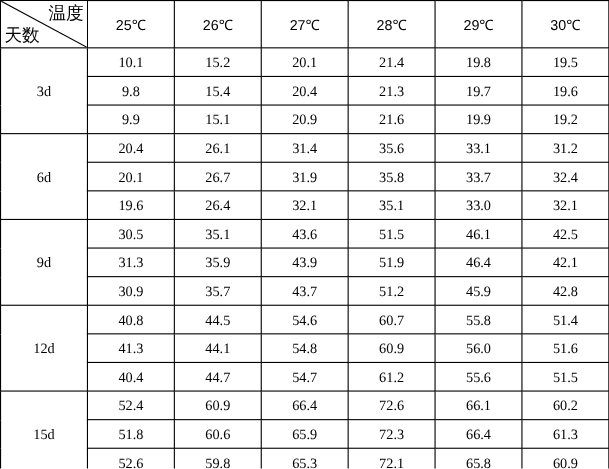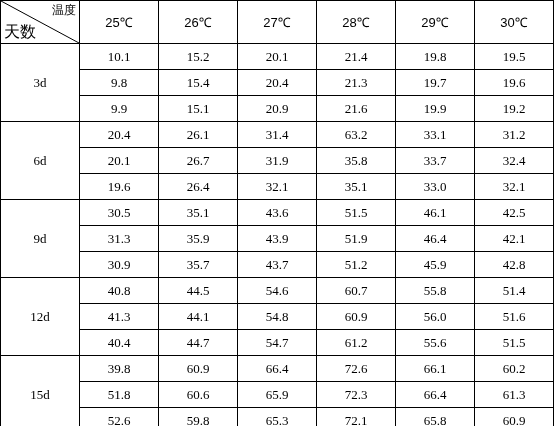--- a/index.html
+++ b/index.html
@@ -45,21 +45,21 @@
     left: 0;
     top: 0;
     width: 100%;
     height: 100%;
     display: block;
   }
   .corner-label-temp {
     position: absolute;
     right: 3px;
     top: 3px;
-    font-size: 12px;
+    font-size: 16px;
     line-height: 1;
     font-family: "DejaVu Sans", sans-serif;
   }
   .corner-label-days {
     position: absolute;
     left: 3px;
     bottom: 3px;
     font-size: 16px;
     line-height: 1;
     font-family: "DejaVu Sans", sans-serif;
@@ -126,21 +126,21 @@
         <td class="val-cell" style="border-top: none;">20.9</td>
         <td class="val-cell" style="border-top: none;">21.6</td>
         <td class="val-cell" style="border-top: none;">19.9</td>
         <td class="val-cell" style="border-top: none;">19.2</td>
       </tr>
       <tr>
         <td class="day-cell" rowspan="3">6d</td>
         <td class="val-cell">20.4</td>
         <td class="val-cell">26.1</td>
         <td class="val-cell">31.4</td>
-        <td class="val-cell">63.2</td>
+        <td class="val-cell">35.6</td>
         <td class="val-cell">33.1</td>
         <td class="val-cell">31.2</td>
       </tr>
       <tr>
         <td class="val-cell">20.1</td>
         <td class="val-cell">26.7</td>
         <td class="val-cell">31.9</td>
         <td class="val-cell">35.8</td>
         <td class="val-cell">33.7</td>
         <td class="val-cell">32.4</td>
@@ -198,21 +198,21 @@
       <tr>
         <td class="val-cell" style="border-top: none;">40.4</td>
         <td class="val-cell" style="border-top: none;">44.7</td>
         <td class="val-cell" style="border-top: none;">54.7</td>
         <td class="val-cell" style="border-top: none;">61.2</td>
         <td class="val-cell" style="border-top: none;">55.6</td>
         <td class="val-cell" style="border-top: none;">51.5</td>
       </tr>
       <tr>
         <td class="day-cell" rowspan="3">15d</td>
-        <td class="val-cell">39.8</td>
+        <td class="val-cell">52.4</td>
         <td class="val-cell">60.9</td>
         <td class="val-cell">66.4</td>
         <td class="val-cell">72.6</td>
         <td class="val-cell">66.1</td>
         <td class="val-cell">60.2</td>
       </tr>
       <tr>
         <td class="val-cell">51.8</td>
         <td class="val-cell">60.6</td>
         <td class="val-cell">65.9</td>

